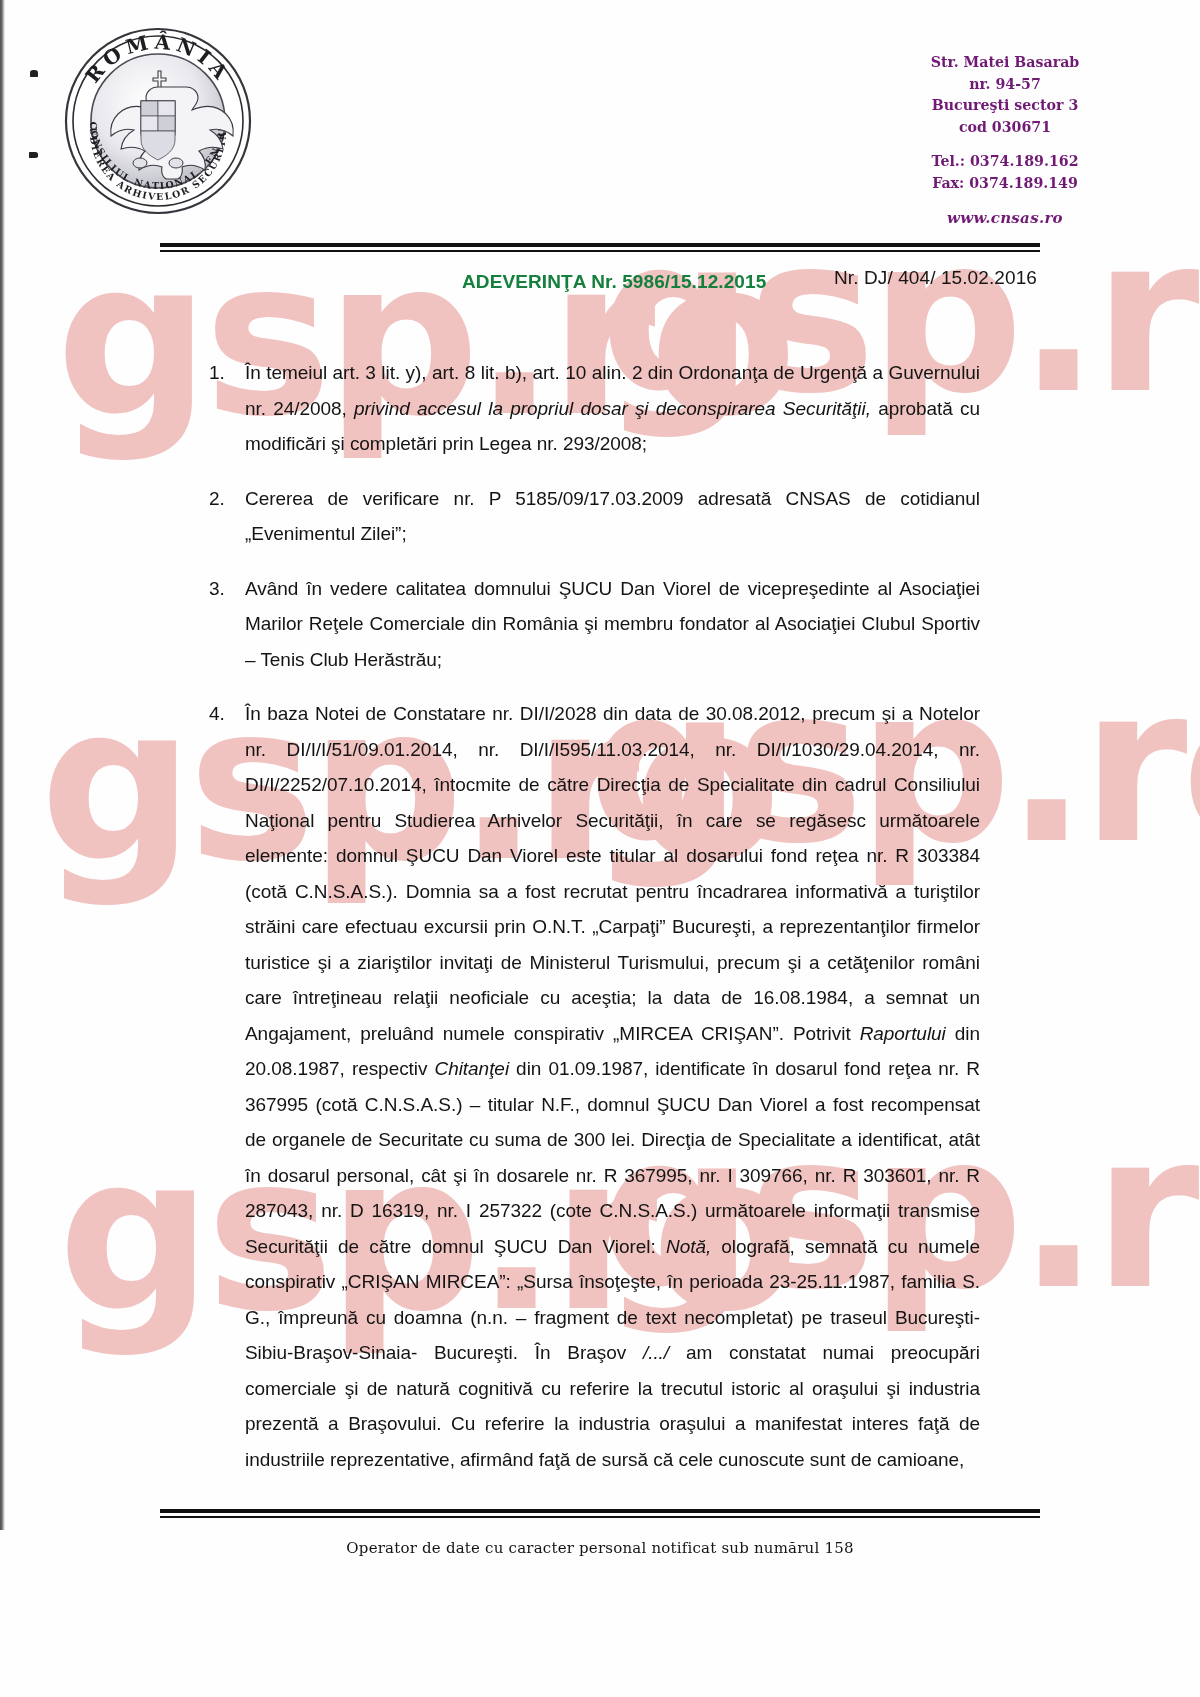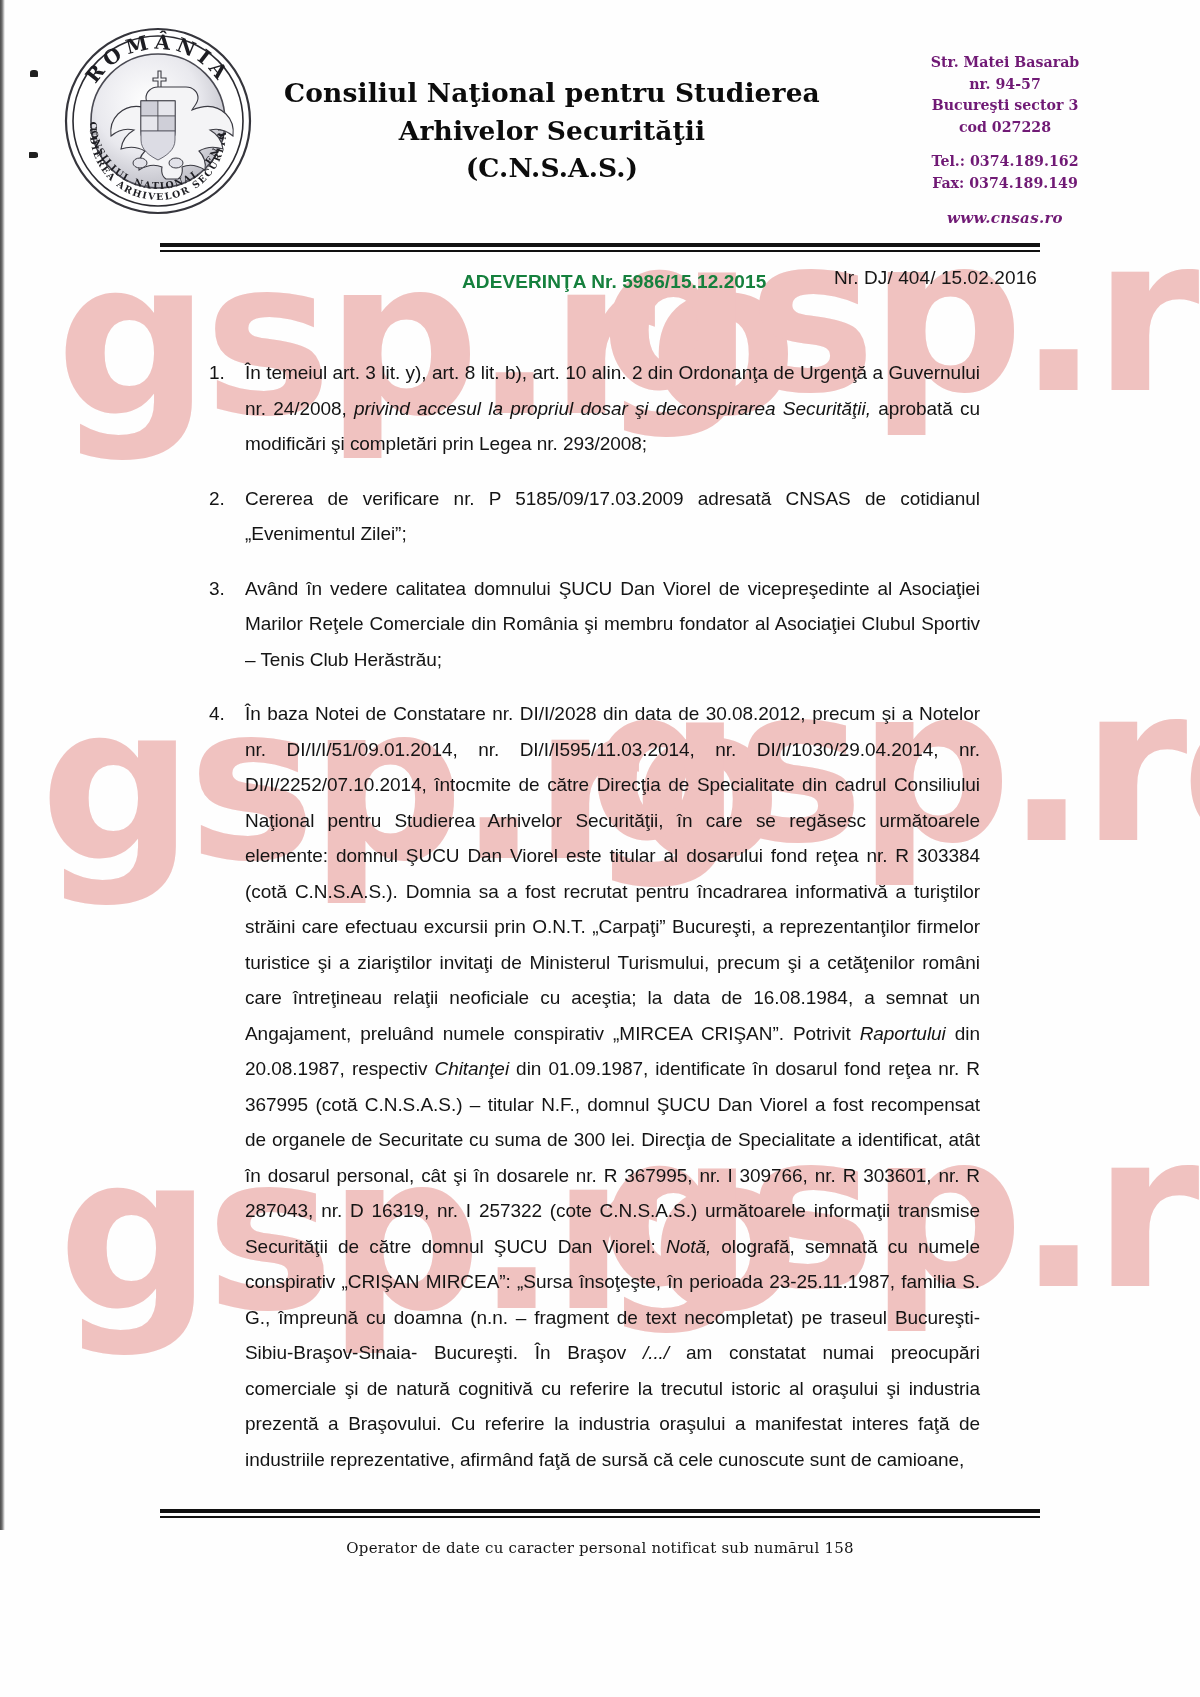--- a/index.html
+++ b/index.html
@@ -249,31 +249,26 @@
           <path d="M79 106 h34 v9 c0 10 -9 16 -17 20 -8 -4 -17 -10 -17 -20 z" fill="#dcdce4" stroke="#4a4a55" stroke-width=".8"></path>
         </g>
 
         <g fill="#e2e2e9" stroke="#3a3a42" stroke-width="1">
           <ellipse cx="78" cy="138" rx="7" ry="5"></ellipse>
           <ellipse cx="114" cy="138" rx="7" ry="5"></ellipse>
         </g>
       </svg>
     </div>
 
-    <div class="org-title">
-      <span class="l1">Consiliul Naţional pentru Studierea</span>
-      <span class="l2">Arhivelor Securităţii</span>
-      <span class="l3">(C.N.S.A.S.)</span>
-    </div>
 
     <div class="addr">
       <div>Str. Matei Basarab</div>
       <div>nr. 94-57</div>
       <div>Bucureşti sector 3</div>
-      <div>cod 027228</div>
+      <div>cod 030671</div>
       <span class="gap"></span>
       <div>Tel.: 0374.189.162</div>
       <div>Fax: 0374.189.149</div>
       <span class="gap"></span>
       <div class="web">www.cnsas.ro</div>
     </div>
   </div>
 
   <div class="rule rule-top">
     <div class="thick"></div>

